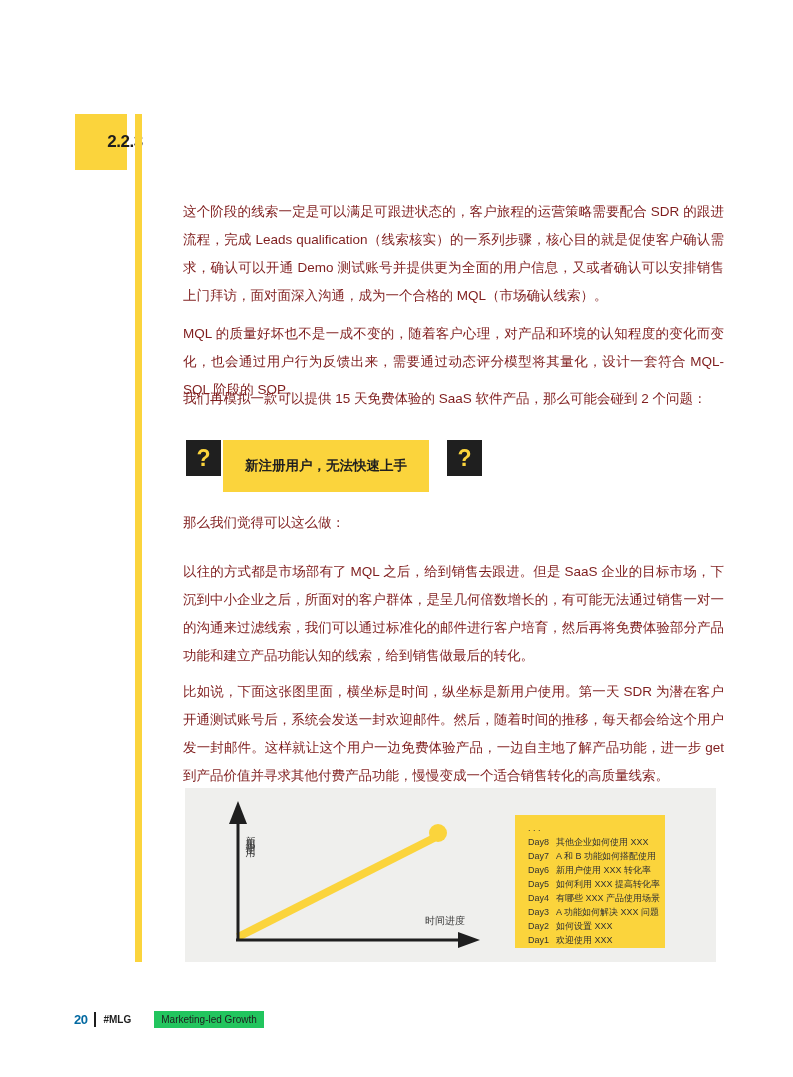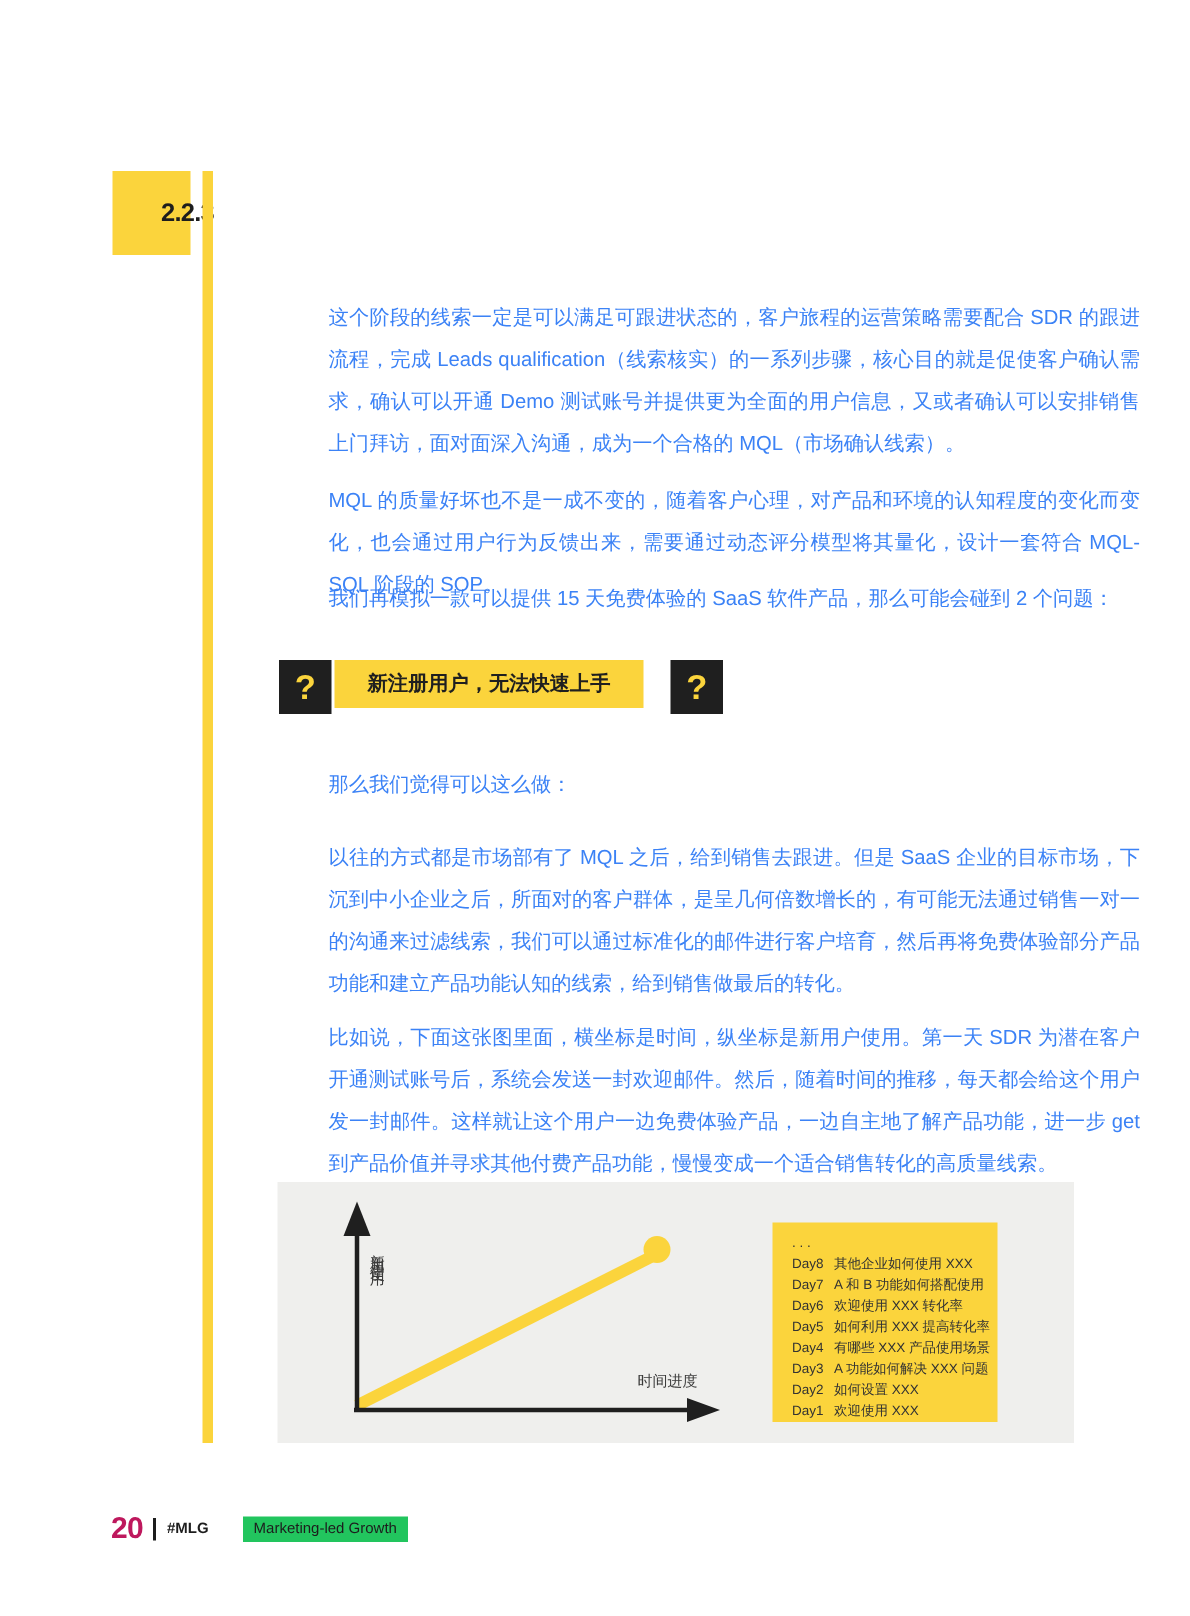--- a/index.html
+++ b/index.html
@@ -17,41 +17,40 @@
   }
   .vbar { position:absolute; left:135px; top:114px; width:7px; height:848px; background:#FBD43C; }
 
   .page-title {
     position:absolute; left:183px; top:118px; width:560px;
     font-size:23px; font-weight:800; color:#1c1c1c; letter-spacing:0.3px;
   }
 
   .para {
     position:absolute; left:183px; width:541px;
-    font-size:13.5px; line-height:28px; color:#3b82f6;
+    font-size:13.5px; line-height:28px; color:#7f1d1d;
     text-align:justify;
-    margin-left:36px;
   }
   .p1 { top:198px; }
   .p2 { top:320px; }
   .p3 { top:385px; }
   .p4 { top:509px; }
   .p5 { top:558px; }
   .p6 { top:678px; }
 
   
   .q-row { position:absolute; left:186px; top:440px; display:flex; gap:18px; }
   .q-box { display:flex; align-items:stretch; }
   .q-icon {
     width:35px; height:36px; background:#1f1f1f; color:#FBD43C;
     font-weight:bold; font-size:23px; display:flex; align-items:center; justify-content:center;
     margin-right:2px;
   }
   .q-label {
-    background:#FBD43C; height:32px; display:flex; align-items:center;
+    background:#FBD43C; height:52px; display:flex; align-items:center;
     padding:0 22px; font-weight:bold; font-size:13.5px; color:#1f1f1f; white-space:nowrap;text-align:center;
   }
 
   
   .figure {
     position:absolute; left:185px; top:788px; width:531px; height:174px;
     background:#EFEFED;
   }
   .figure svg { position:absolute; left:0; top:0; }
   .y-label {
@@ -66,21 +65,21 @@
   .day-box {
     position:absolute; left:330px; top:27px; width:150px; height:133px;
     background:#FBD43C; padding:6px 6px 0 13px;
   }
   .day-row { display:flex; line-height:14px; font-size:9px; color:#333333; }
   .day-row .day { width:28px; flex:0 0 28px; }
   .day-row .txt { flex:1; white-space:nowrap; }
 
   
   .footer { position:absolute; left:74px; top:1010px; display:flex; align-items:center; height:18px; }
-  .footer .pgnum { font-weight:bold; font-size:20px; color:#be185d; letter-spacing:-0.5px; }
+  .footer .pgnum { font-weight:bold; font-size:13px; color:#0369a1; letter-spacing:-0.5px; }
   .footer .divider { width:2px; height:15px; background:#1d1d1d; margin:0 7px; }
   .footer .tag { font-weight:bold; font-size:10px; color:#1d1d1d; margin-right:23px; }
   .footer .badge {
     background:#22c55e; color:#1d1d1d; font-weight:normal; font-size:10px;
     padding:3px 7px; white-space:nowrap;
   }
 </style>
 </head>
 <body>
 
@@ -131,21 +130,21 @@
       <div class="day-row">
         <span class="day">Day8</span>
         <span class="txt">其他企业如何使用 XXX</span>
       </div>
       <div class="day-row">
         <span class="day">Day7</span>
         <span class="txt">A 和 B 功能如何搭配使用</span>
       </div>
       <div class="day-row">
         <span class="day">Day6</span>
-        <span class="txt">欢迎使用 XXX 转化率</span>
+        <span class="txt">新用户使用 XXX 转化率</span>
       </div>
       <div class="day-row">
         <span class="day">Day5</span>
         <span class="txt">如何利用 XXX 提高转化率</span>
       </div>
       <div class="day-row">
         <span class="day">Day4</span>
         <span class="txt">有哪些 XXX 产品使用场景</span>
       </div>
       <div class="day-row">

